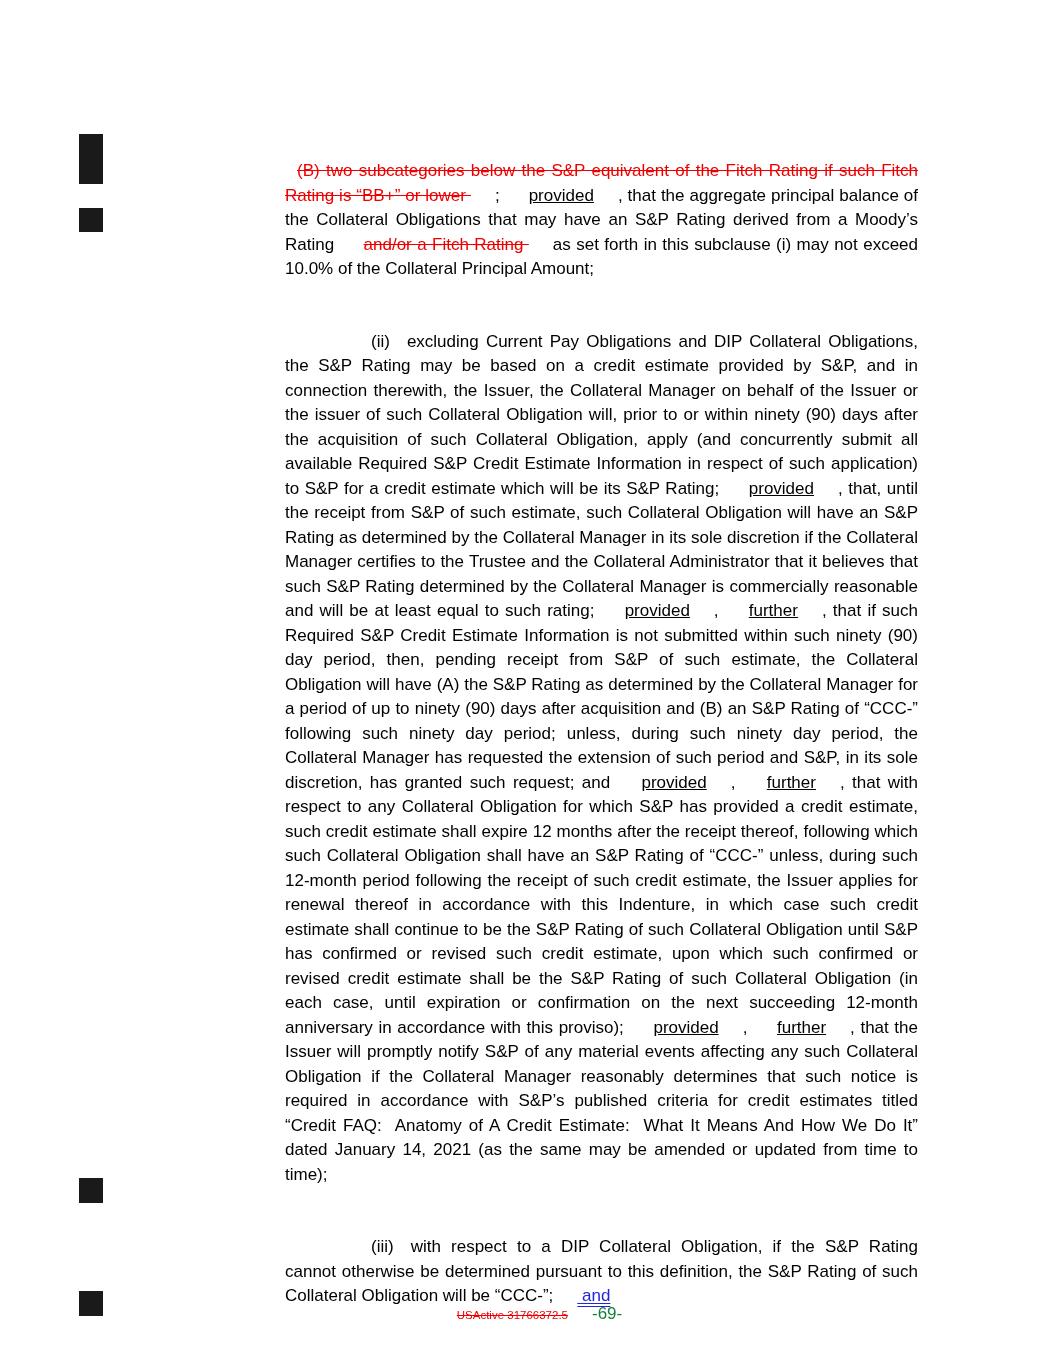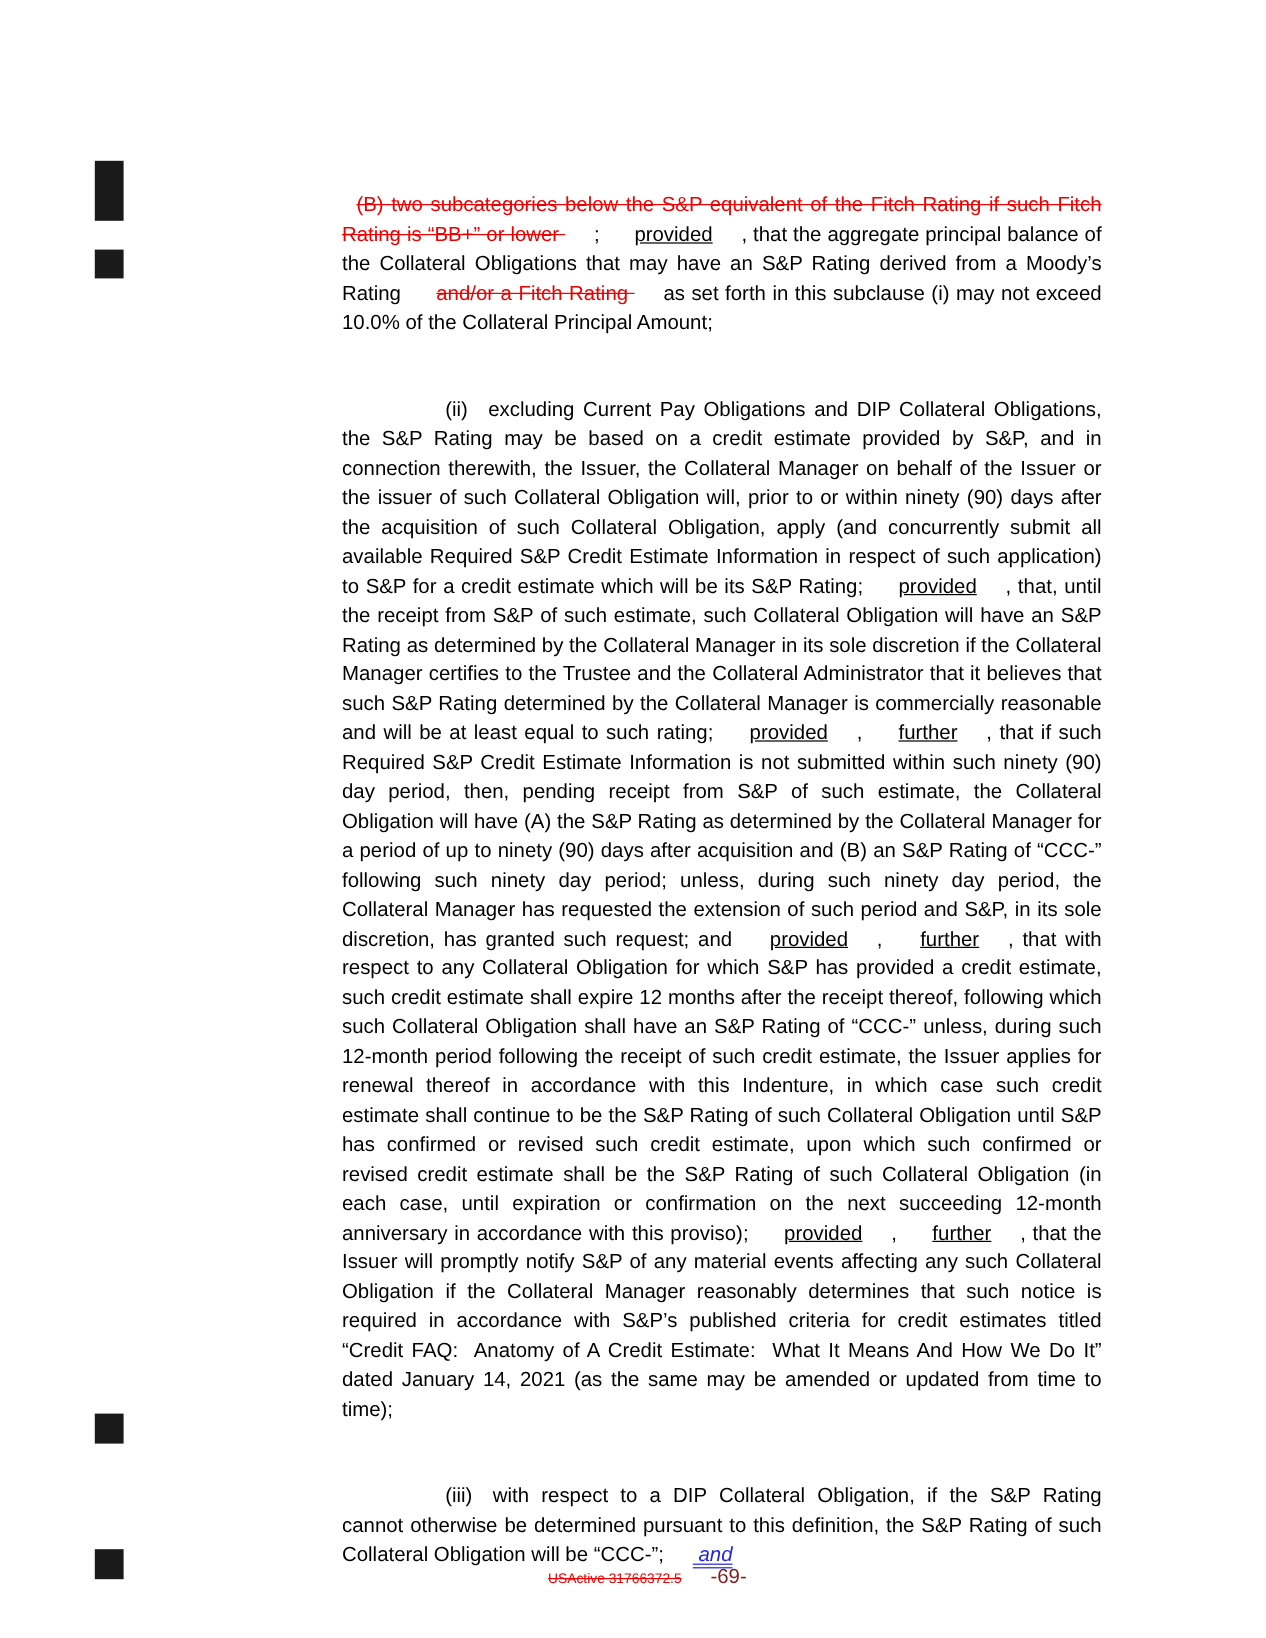--- a/index.html
+++ b/index.html
@@ -38,38 +38,37 @@
   p.para-indent { text-indent: 74px; }
 
   .seg-normal { color: #000000; }
   .seg-underline { color: #000000; text-decoration: underline; }
   .seg-deleted { color: #ee0000; text-decoration: line-through; text-decoration-color: #ee0000; }
   .seg-inserted {
     color: #2323e0;
     text-decoration: underline double;
     text-decoration-color: #2323e0;
     text-underline-offset: 2px;
-    font-style: italic;
   }
 
   .footer {
     position: absolute;
     top: 1280px;
     left: 0;
     width: 1055px;
     text-align: center;
     white-space: nowrap;
   }
   .doc-id {
     color: #ee0000;
     text-decoration: line-through;
     text-decoration-color: #ee0000;
     font-size: 11.5px;
   }
-  .page-num { font-size: 17px; color: #7f1d1d; }
+  .page-num { font-size: 17px; color: #15803d; }
 </style>
 </head>
 <body>
 
 <div class="page">
 
   <div class="change-bar bar-1"></div>
   <div class="change-bar bar-2"></div>
   <div class="change-bar bar-3"></div>
   <div class="change-bar bar-4"></div>

